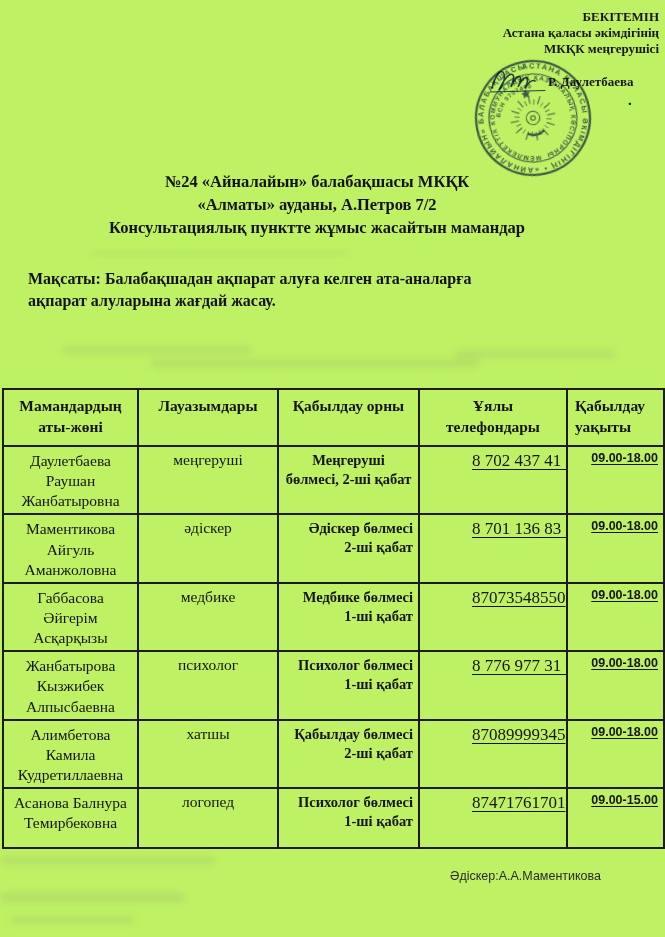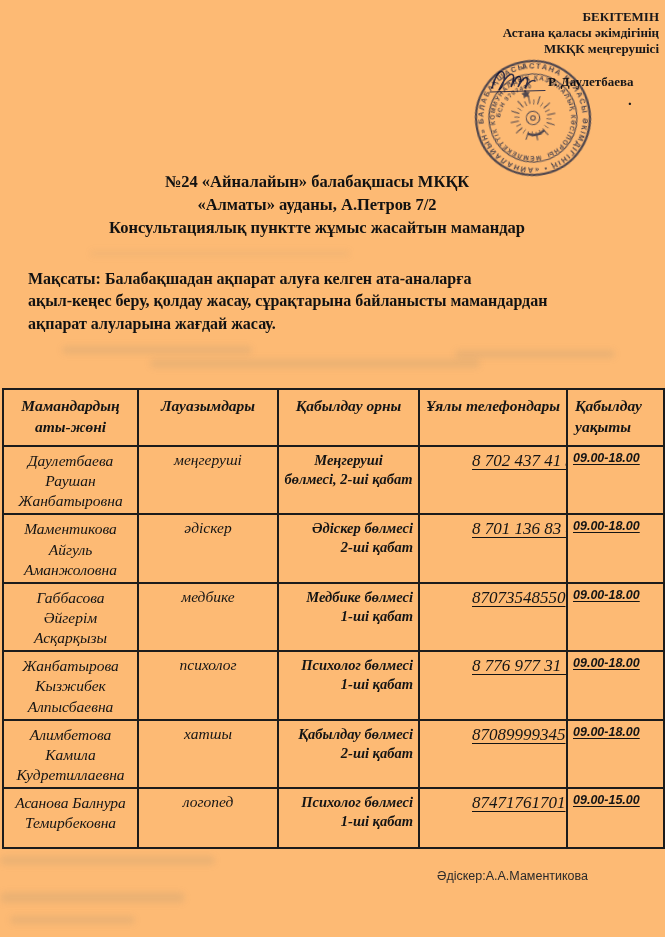--- a/index.html
+++ b/index.html
@@ -1,20 +1,20 @@
 <!DOCTYPE html>
 <html><head>
 <meta charset="utf-8">
 <style>
   html,body{margin:0;padding:0;background:#e9e9e7;}
   .page{
     position:relative;
     width:665px;height:937px;
     margin:0 auto;
-    background:#fdba74;
+    background:#bef264;
     font-family:"Liberation Serif", serif;
     color:#141414;
     overflow:hidden;
   }
   
   .approval{
     position:absolute;top:9px;right:6px;width:330px;
     text-align:right;font-weight:bold;font-size:13px;line-height:1.22;
     color:#17171a;
   }
@@ -55,46 +55,45 @@
   
   table.spec{
     position:absolute;top:388px;left:2px;width:661px;
     border-collapse:collapse;table-layout:fixed;
   }
   table.spec th, table.spec td{
     border:2px solid #1c1c1c;
     vertical-align:top;
     padding:4px 5px 2px 5px;
     overflow:hidden;
-    font-style:italic;
   }
   table.spec th{
     font-size:15.5px;font-weight:bold;text-align:center;
     height:47px;padding-top:6px;line-height:1.35;
   }
   table.spec th.left{text-align:left;padding-left:7px;}
   td.c-name{font-size:15.5px;text-align:center;line-height:1.3;margin-left:36px;}
   td.c-pos{font-size:15.5px;text-align:center;}
   td.c-place{font-size:14.5px;font-weight:bold;text-align:right;line-height:1.3;padding-left:8px;}
   tbody tr:first-child td.c-place{text-align:center;padding-left:5px;}
   td.c-phone{font-size:17px;text-align:center;}
   td.c-phone span{text-decoration:underline;text-underline-offset:3px;text-decoration-thickness:1.3px;white-space:nowrap;margin-left:47px;}
-  td.c-time{font-family:"Liberation Sans", sans-serif;font-size:12.5px;font-weight:600;text-align:left;}
+  td.c-time{font-family:"Liberation Sans", sans-serif;font-size:12.5px;font-weight:600;text-align:right;}
   td.c-time span{text-decoration:underline;text-underline-offset:2px;text-decoration-thickness:1px;}
   tbody tr:nth-child(1) td{height:51px;}
   tbody tr:nth-child(2) td{height:54px;}
   tbody tr:nth-child(3) td{height:54px;}
   tbody tr:nth-child(4) td{height:54px;}
   tbody tr:nth-child(5) td{height:52px;}
   tbody tr:nth-child(6) td{height:52px;}
   tbody tr:nth-child(7) td{height:50px;}
   .place-line{display:block;}
   
   .footer-note{
-    position:absolute;top:869px;left:437px;
+    position:absolute;top:869px;left:450px;
     font-family:"Liberation Sans", sans-serif;font-size:12.5px;color:#2a2a2a;
   }
   
   .smudge{position:absolute;border-radius:6px;filter:blur(3px);background:rgba(125,125,110,0.14);}
   .s1{left:62px;top:346px;width:190px;height:8px;}
   .s2{left:150px;top:359px;width:330px;height:9px;}
   .s3{left:455px;top:350px;width:160px;height:8px;}
   .s4{left:0px;top:856px;width:215px;height:9px;}
   .s5{left:0px;top:892px;width:185px;height:11px;}
   .s6{left:10px;top:916px;width:125px;height:8px;}
@@ -186,21 +185,20 @@
   </svg>
 
   <div class="title-block">
     <div>№24 «Айналайын» балабақшасы МКҚК</div>
     <div>«Алматы» ауданы, А.Петров 7/2</div>
     <div>Консультациялық пунктте жұмыс жасайтын мамандар</div>
   </div>
 
   <div class="purpose-block">
     <div>Мақсаты: Балабақшадан ақпарат алуға келген ата-аналарға</div>
-    <div>ақыл-кеңес беру, қолдау жасау, сұрақтарына байланысты мамандардан</div>
     <div>ақпарат алуларына жағдай жасау.</div>
   </div>
 
   <table class="spec">
     <colgroup>
       <col style="width:135px">
         <col style="width:140px">
         <col style="width:141px">
         <col style="width:148px">
         <col style="width:97px">

